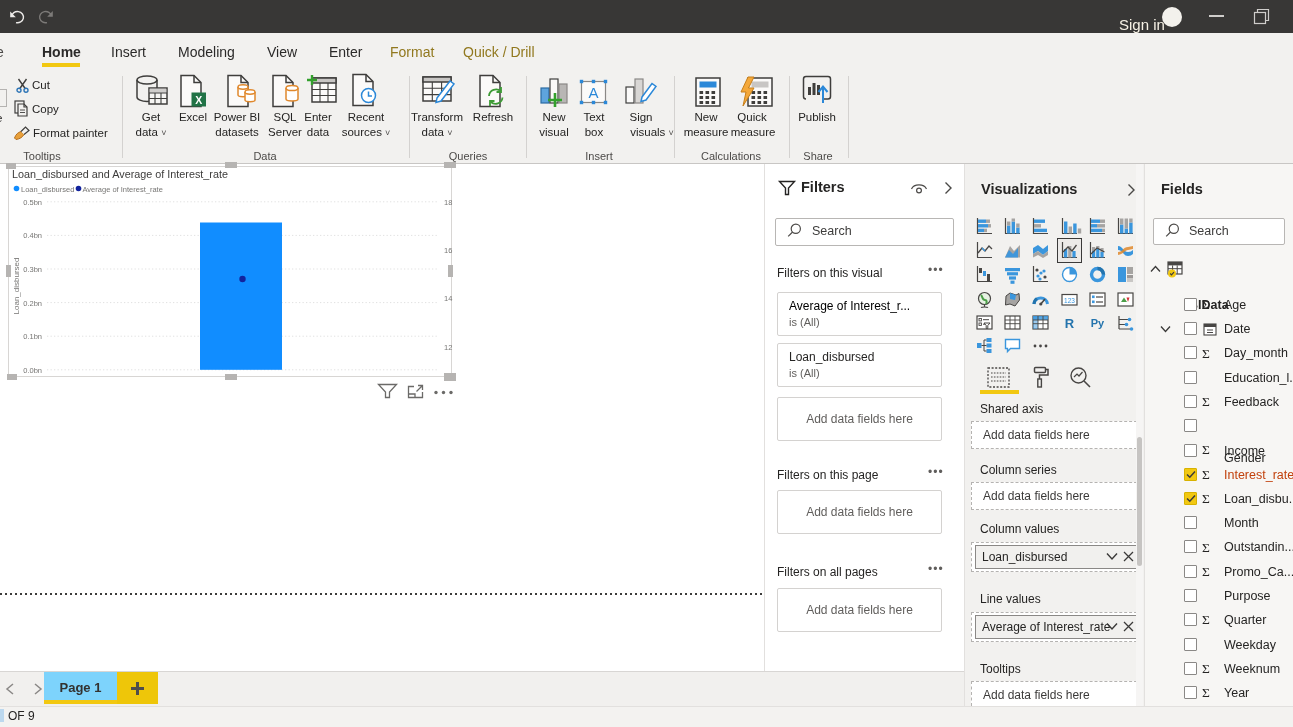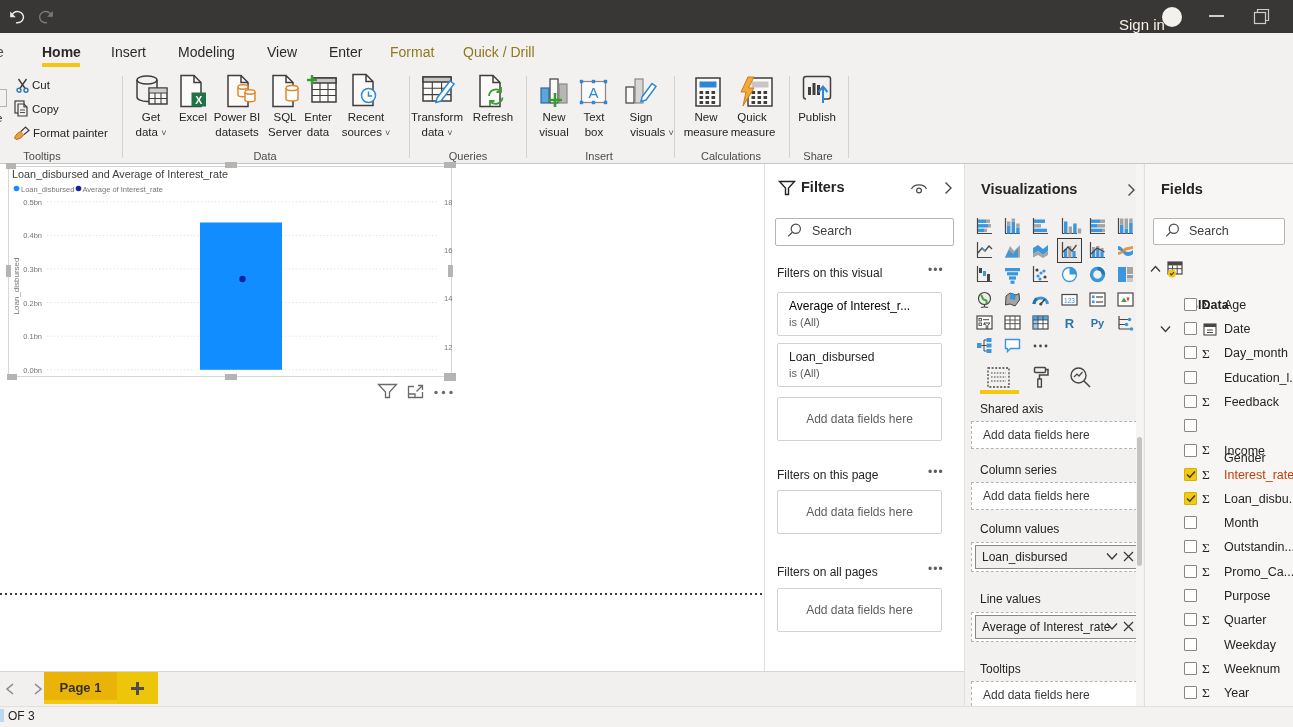--- a/index.html
+++ b/index.html
@@ -47,21 +47,21 @@
 .fdots { position:absolute; font-size:12px; color:#605e5c; letter-spacing:1px; }
 
 
 .vlabel { position:absolute; left:980px; font-size:12px; color:#252423; }
 .vdrop { position:absolute; left:971px; width:171px; height:28px; background:#fff; border:1px dashed #b5b3b1; font-size:12px; color:#3b3a39; line-height:26px; padding-left:11px; }
 .vpill-outer { position:absolute; left:971px; width:171px; height:30px; border:1px dashed #b5b3b1; background:#fff; }
 .vpill { position:absolute; left:975px; width:163px; height:24px; background:#f1f0ee; border:1px solid #8a8886; font-size:12px; color:#252423; line-height:22px; padding-left:6px; }
 
 
 #tabbar { left:0; top:671px; width:964px; height:35px; background:#f1f0ee; border-top:1px solid #d8d6d4; }
-#page1tab { left:44px; top:672px; width:73px; height:31px; background:#eab308; text-align:center; font-size:13px; font-weight:bold; color:#333230; line-height:31px; }
+#page1tab { left:44px; top:672px; width:73px; height:31px; background:#7dd3fc; text-align:center; font-size:13px; font-weight:bold; color:#333230; line-height:31px; }
 #page1line { left:44px; top:700px; width:73px; height:4px; background:#f2c811; }
 #plustab { left:117px; top:672px; width:41px; height:32px; background:#eec609; text-align:center; }
 #statusbar { left:0; top:706px; width:1293px; height:21px; background:#f3f2f0; border-top:1px solid #e2e0de; }
 #statustext { left:8px; top:709px; font-size:12px; color:#252423; }
 #statusfrag { left:0px; top:709px; width:4px; height:13px; background:#bcd8ee; }
 
 svg { position:absolute; overflow:visible; }
 </style>
 </head>
 <body>
@@ -675,15 +675,15 @@
     <path d="M8 1 L2 6 L8 11" fill="none" stroke="#8a8886" stroke-width="1.5"></path>
     <path d="M30 1 L36 6 L30 11" fill="none" stroke="#8a8886" stroke-width="1.5"></path>
   </svg>
   <div class="abs" id="page1tab">Page 1</div>
   <div class="abs" id="page1line"></div>
   <div class="abs" id="plustab"><svg width="15" height="15" style="position:static;margin-top:9px;">
         <path d="M7.5 1 V14 M1 7.5 H14" stroke="#4f4d4b" stroke-width="3"></path>
       </svg></div>
   <div class="abs" id="statusbar"></div>
   <div class="abs" id="statusfrag"></div>
-  <div class="abs" id="statustext">OF 3</div>
+  <div class="abs" id="statustext">OF 9</div>
 
 </div>
 
 </body></html>

